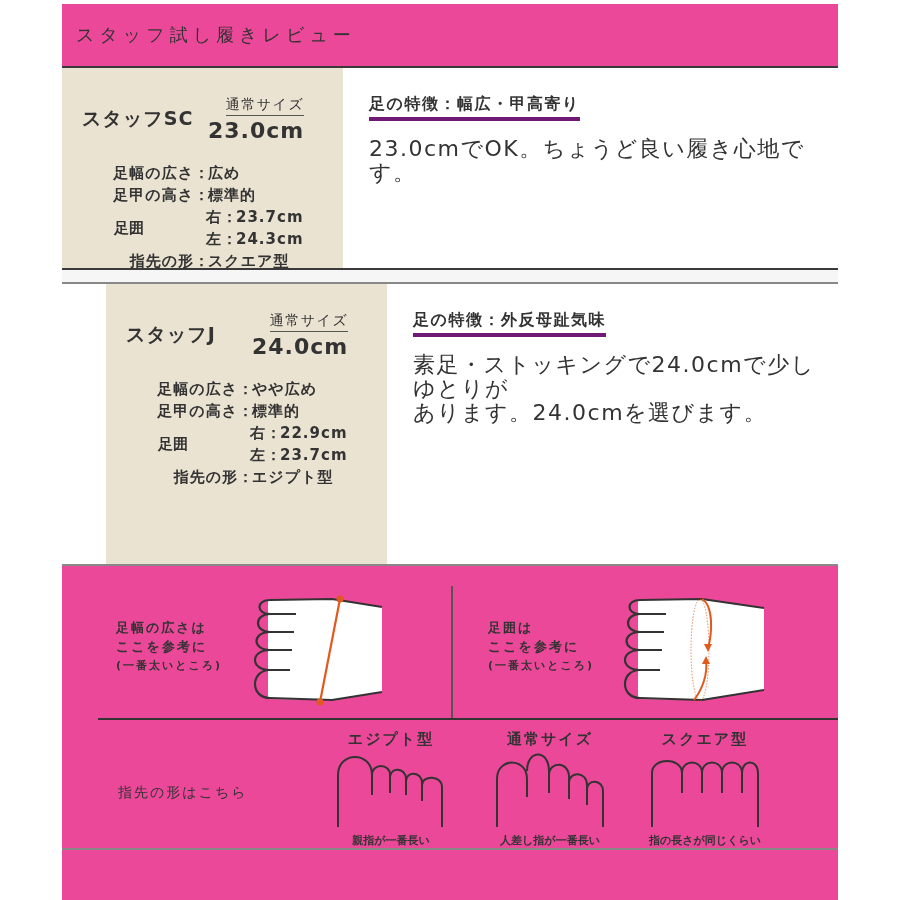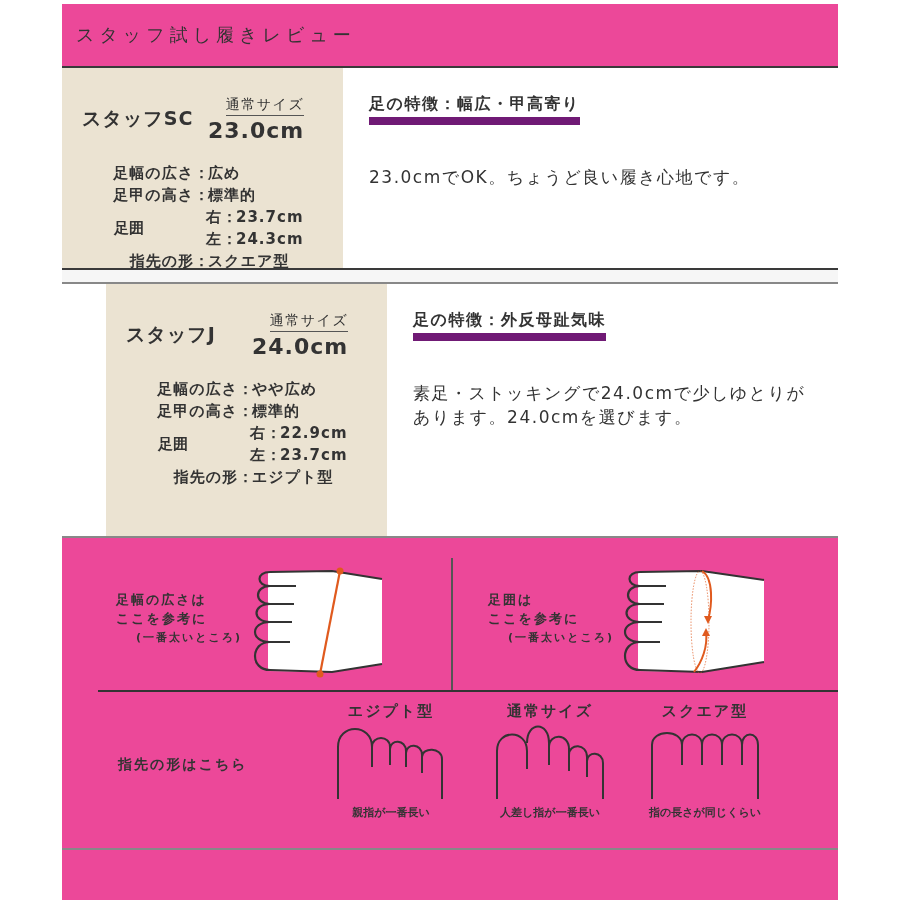--- a/index.html
+++ b/index.html
@@ -6,21 +6,21 @@
   html, body { width: 900px; height: 900px; background: #ffffff; overflow: hidden; }
   body { font-family: "DejaVu Sans", "Liberation Sans", sans-serif; color: #333333; position: relative; }
 
   .page { position: absolute; left: 62px; top: 4px; width: 776px; height: 900px; background: #ec4899; }
 
   .header { height: 64px; border-bottom: 2px solid #3a3a3a; display: flex; align-items: center; padding-left: 14px; }
   .header h1 { font-size: 18px; font-weight: normal; letter-spacing: 5px; color: #333; }
 
   .card { display: flex; background: #ffffff; }
   .card1 { height: 200px; }
-  .card2 { height: 252px; padding-left: 44px; }
+  .card2 { height: 280px; padding-left: 44px; }
   .gap { height: 16px; background: #f6f6f6; border-bottom: 2px solid #888; }
   .gap1 { border-top: 2px solid #3a3a3a; }
 
   .card-left { width: 281px; background: #ebe3d2; padding: 24px 0 0 20px; position: relative; }
   .card-right { flex: 1; padding: 26px 0 0 26px; }
 
   .name-row { display: flex; align-items: center; height: 54px; }
   .staff-name { font-size: 19px; font-weight: bold; letter-spacing: 1px; color: #333; width: 126px; text-align: left; }
   .size-block { display: flex; flex-direction: column; align-items: flex-end; }
   .size-label { font-size: 14px; letter-spacing: 1.5px; border-bottom: 1.5px solid #555; padding-bottom: 1px; color: #333; }
@@ -30,36 +30,36 @@
   .spec-row { display: flex; }
   .spec-key { display: inline-block; text-align: right; width: 112px; letter-spacing: 1px; }
   .spec-colon { display: inline-block; width: 14px; text-align: center; }
   .spec-val { display: inline-block; letter-spacing: 1px; }
   .circ { display: flex; align-items: center; gap: 28px; }
   .circ-label { width: 76px; text-align: center; font-size: 15px; padding-left: 18px; }
   .circ-rows { display: flex; flex-direction: column; }
   .circ-rows .spec-key { width: 36px; }
   .card1 .spec-row, .card1 .circ { padding-left: 0; }
 
-  .feature { display: inline-block; font-size: 16px; font-weight: bold; letter-spacing: 1.5px; border-bottom: 8px solid #701a75; padding-bottom: 2px; color: #333; }
-  .comment { margin-top: 40px; font-size: 17px; letter-spacing: 1.5px; line-height: 24px; color: #333; }
+  .feature { display: inline-block; font-size: 16px; font-weight: bold; letter-spacing: 1.5px; border-bottom: 4px solid #701a75; padding-bottom: 2px; color: #333; }
+  .comment { margin-top: 16px; font-size: 22px; letter-spacing: 1.5px; line-height: 24px; color: #333; }
 
   .guide { position: relative; height: 300px; border-top: 2px solid #888; }
   .guide-top { position: absolute; top: 0; left: 0; right: 0; height: 180px; }
   .guide-divider-v { position: absolute; left: 389px; top: 20px; width: 1.5px; height: 132px; background: #555; }
   .guide-divider-h { position: absolute; left: 36px; right: 0; top: 152px; height: 1.5px; background: #333; }
   .guide-text { position: absolute; font-size: 13px; letter-spacing: 2px; line-height: 19px; color: #333; font-weight: bold; }
-  .guide-text .sub { font-size: 11px; letter-spacing: 2px; margin-left: 20px; }
+  .guide-text .sub { font-size: 11px; letter-spacing: 2px; }
   .gt-width { left: 54px; top: 52px; }
   .gt-circ { left: 426px; top: 52px; }
   .foot-svg { position: absolute; }
   .fs1 { left: 190px; top: 28px; }
   .fs2 { left: 560px; top: 28px; }
 
-  .toes-label { position: absolute; left: 56px; top: 218px; font-size: 14px; font-weight: bold; letter-spacing: 2px; color: #333; }
+  .toes-label { position: absolute; left: 56px; top: 218px; font-size: 14px; font-weight: normal; letter-spacing: 2px; color: #333; }
   .toe-type { position: absolute; top: 164px; width: 130px; text-align: center; }
   .toe-title { font-size: 15px; font-weight: bold; letter-spacing: 2px; color: #333; }
   .toe-caption { font-size: 11px; font-weight: bold; color: #333; margin-top: 4px; letter-spacing: 0; }
   .toe-svg { display: block; margin: 4px auto 0; }
   .tt1 { left: 264px; }
   .tt2 { left: 423px; }
   .tt3 { left: 578px; }
 
   .bottom-rule { position: absolute; left: 0; right: 0; top: 844px; height: 2px; background: #888; }
 </style>

